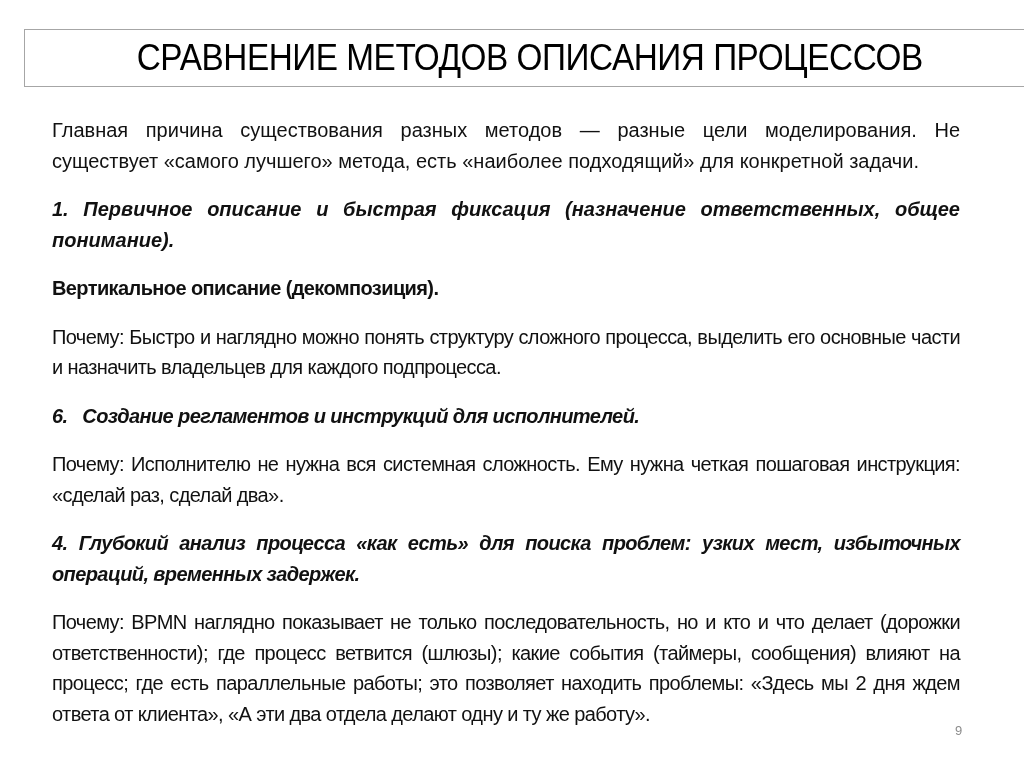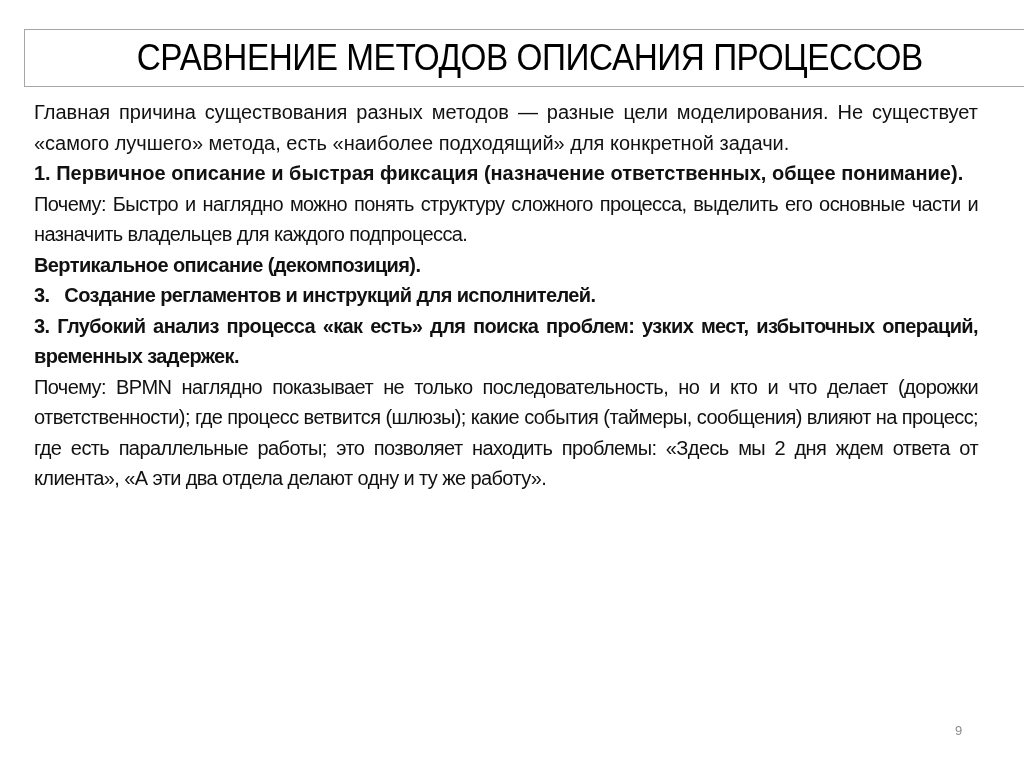--- a/index.html
+++ b/index.html
@@ -12,42 +12,43 @@
     }
     .title-text {
       font-family: "Liberation Sans Narrow", "Liberation Sans", sans-serif;
       font-size: 37px; letter-spacing: -0.5px; color: #000;
       transform: scaleX(0.9); white-space: nowrap;
     }
     .body {
       position: absolute; left: 34px; top: 97px; width: 944px;
       font-size: 20px; line-height: 30.5px;
     }
-    .p { margin: 0; text-align: justify; transform-origin: left top; }
+    .p { margin: 18px; text-align: justify; transform-origin: left top; }
     .p.last-left { text-align-last: left; }
     .cond { letter-spacing: -0.6px; }
     .heading { font-weight: bold; }
-    .task { font-weight: bold; }
+    .task { font-weight: bold; font-style: italic; }
     .page-num {
       position: absolute; left: 955px; top: 723px; font-size: 13px; color: #8c8c8c;
     }
   </style>
 </head>
 <body>
 
 <div class="title-box">
   <span class="title-text">СРАВНЕНИЕ МЕТОДОВ ОПИСАНИЯ ПРОЦЕССОВ</span>
 </div>
 
 <div class="body">
   <p class="p last-left">Главная причина существования разных методов — разные цели моделирования. Не существует «самого лучшего» метода, есть «наиболее подходящий» для конкретной задачи.</p>
 
   <p class="p last-left task">1. Первичное описание и быстрая фиксация (назначение ответственных, общее понимание).</p>
+  <p class="p last-left heading cond">Вертикальное описание (декомпозиция).</p>
   <p class="p last-left cond">Почему: Быстро и наглядно можно понять структуру сложного процесса, выделить его основные части и назначить владельцев для каждого подпроцесса.</p>
-  <p class="p last-left heading cond">Вертикальное описание (декомпозиция).</p>
 
-  <p class="p last-left task cond" style="white-space:pre-wrap;">3.   Создание регламентов и инструкций для исполнителей.</p>
+  <p class="p last-left task cond" style="white-space:pre-wrap;">6.   Создание регламентов и инструкций для исполнителей.</p>
+  <p class="p last-left cond">Почему: Исполнителю не нужна вся системная сложность. Ему нужна четкая пошаговая инструкция: «сделай раз, сделай два».</p>
 
-  <p class="p last-left task cond">3. Глубокий анализ процесса «как есть» для поиска проблем: узких мест, избыточных операций, временных задержек.</p>
+  <p class="p last-left task cond">4. Глубокий анализ процесса «как есть» для поиска проблем: узких мест, избыточных операций, временных задержек.</p>
   <p class="p last-left cond">Почему: BPMN наглядно показывает не только последовательность, но и кто и что делает (дорожки ответственности); где процесс ветвится (шлюзы); какие события (таймеры, сообщения) влияют на процесс; где есть параллельные работы; это позволяет находить проблемы: «Здесь мы 2 дня ждем ответа от клиента», «А эти два отдела делают одну и ту же работу».</p>
 </div>
 
 <div class="page-num">9</div>
 
 </body></html>

